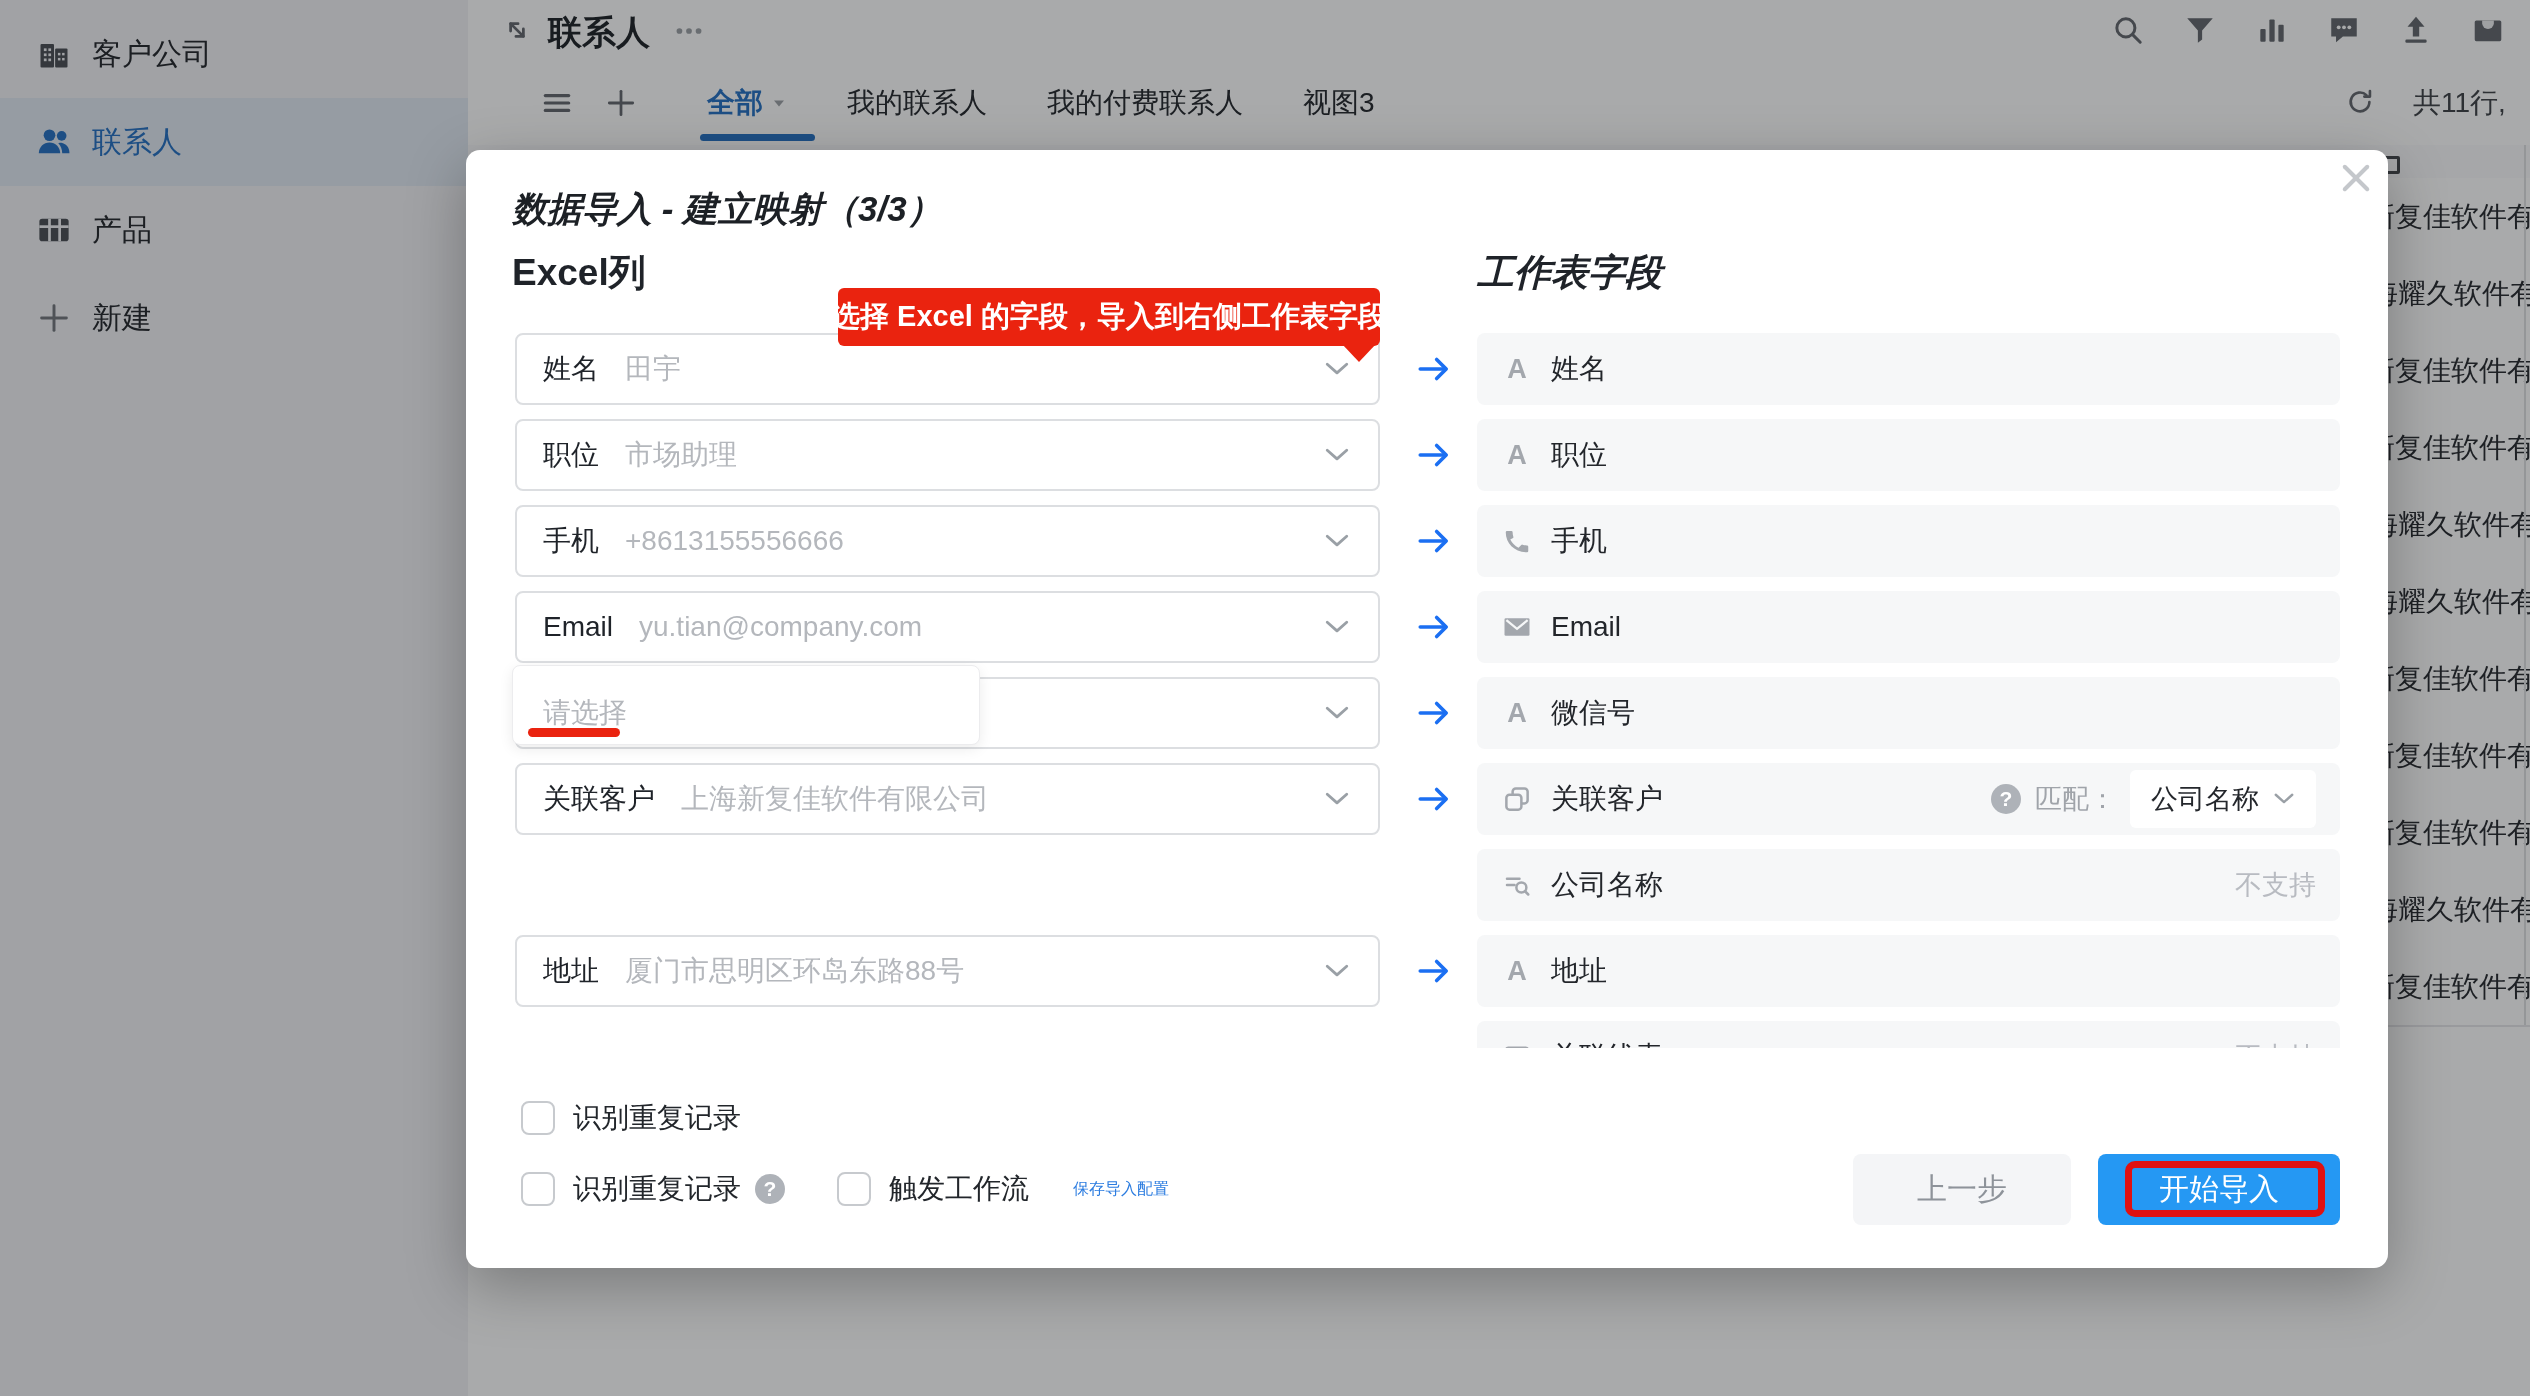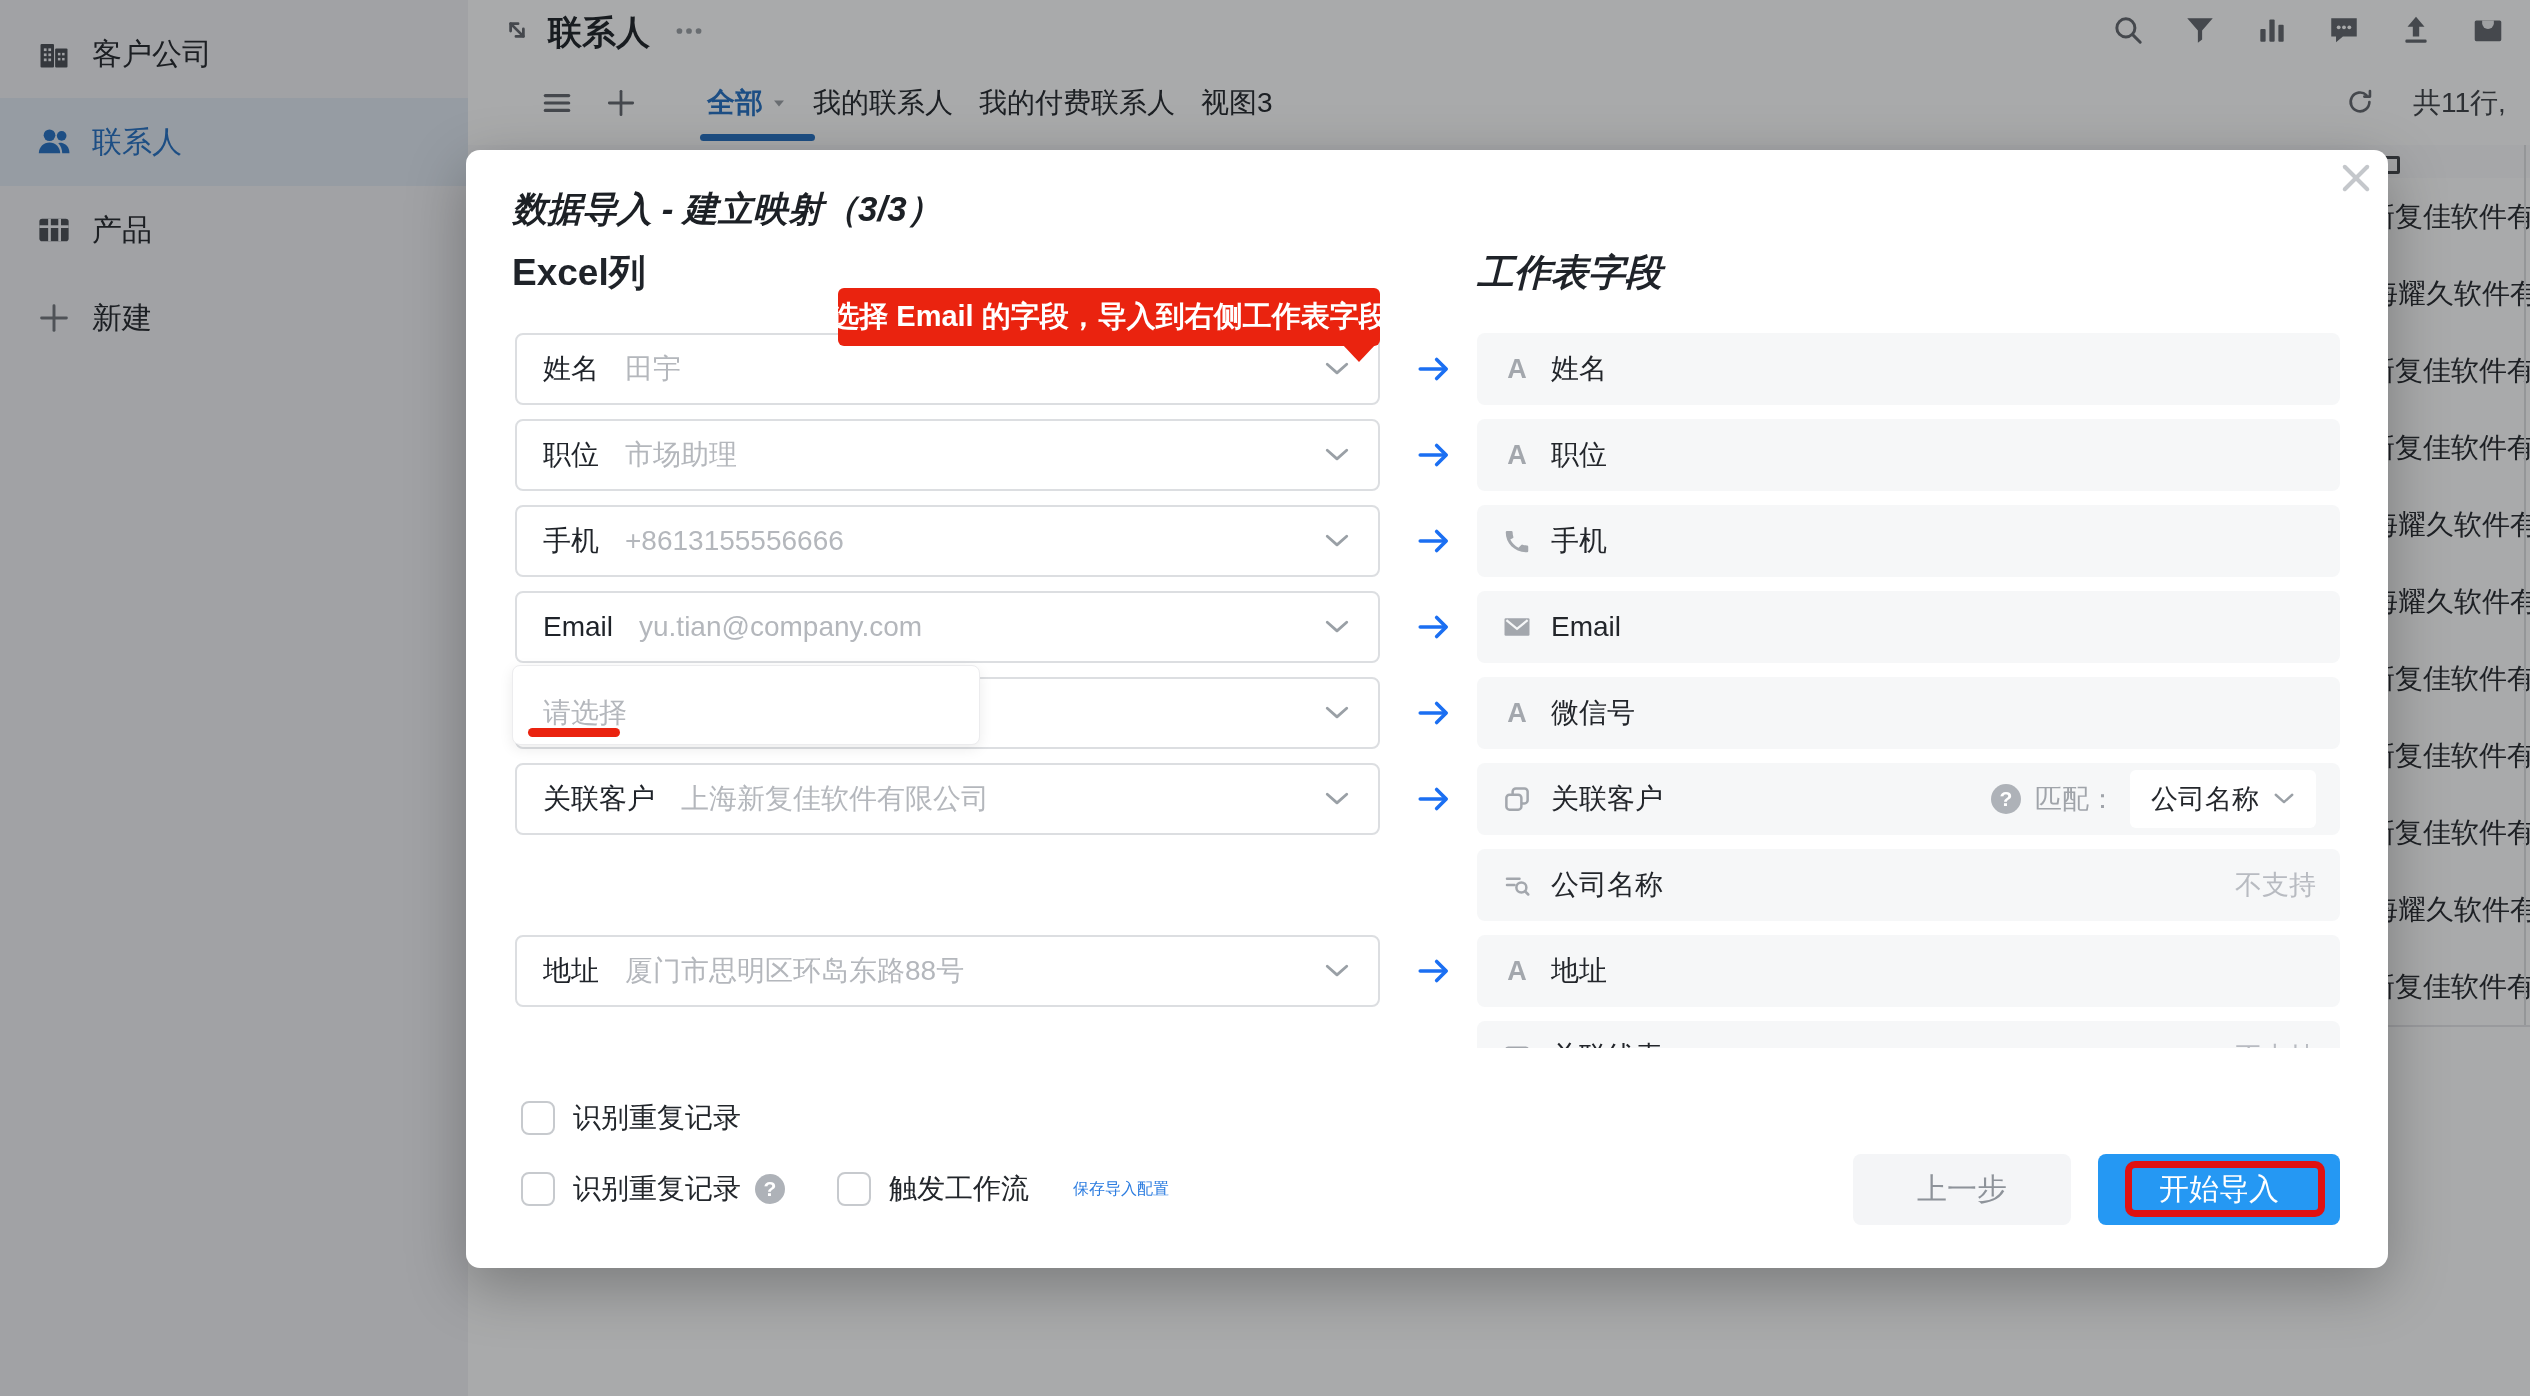--- a/index.html
+++ b/index.html
@@ -14,21 +14,21 @@
   .side-item.active{background:#e2e9f2;color:var(--accent);}
   .side-item.active .sic{color:var(--accent);}
   .side-item.muted .sic{color:#72767c;}
   
   .main{position:absolute;left:468px;top:0;width:2062px;height:100%;background:#fff;z-index:1;}
   .topbar{position:absolute;left:0;top:0;right:0;height:60px;background:#fff;}
   .tico{width:34px;height:34px;color:#63676d;cursor:pointer;}
   .topbar .title{position:absolute;left:80px;top:10px;font-size:34px;font-weight:700;color:#1d2126;}
   .top-icons{position:absolute;right:25px;top:13px;display:flex;gap:38px;}
   .toolbar{position:absolute;left:0;top:60px;right:0;height:85px;background:#fff;border-bottom:1px solid #e0e1e3;}
-  .tabs{position:absolute;left:239px;top:0;height:100%;display:flex;align-items:center;gap:26px;}
+  .tabs{position:absolute;left:239px;top:0;height:100%;display:flex;align-items:center;gap:60px;}
   .tab{font-size:28px;color:#24282d;cursor:pointer;display:flex;align-items:center;gap:8px;white-space:nowrap;}
   .tab.active{color:var(--accent);font-weight:600;}
   .tab .tcaret{width:16px;height:16px;color:#9ca0a5;}
   .tab-underline{position:absolute;left:232px;top:74px;width:115px;height:7px;border-radius:3.5px;background:var(--accent);}
   .rowcount{position:absolute;left:1945px;top:0;height:100%;display:flex;align-items:center;font-size:28px;color:#3d4146;white-space:nowrap;}
   
   .table-area{position:absolute;left:0;top:145px;right:0;bottom:0;background:#fff;}
   .thead{position:absolute;left:0;top:0;right:0;height:33px;background:#fafbfc;border-bottom:2px solid #d9dadc;}
   .thead .field-ic{position:absolute;left:1910px;top:11px;width:16px;height:12px;border:3px solid #42454a;border-radius:2px;}
   .bg-row{position:absolute;left:0;width:100%;height:77px;border-bottom:2px solid #e6e7e9;background:#fff;}
@@ -510,21 +510,21 @@
             </svg>
           </span>
           <span class="rlab">关联线索</span>
           <span class="rside">
             <span class="badge-unsup">不支持</span>
           </span>
         </div>
       </div>
 
     <div class="tooltip">
-      <span class="ttext">选择 Email 的字段，导入到右侧工作表字段</span>
+      <span class="ttext">选择 Excel 的字段，导入到右侧工作表字段</span>
       <i class="tip-arrow"></i>
     </div>
 
     <div class="cbrow" style="left:55px;top:948px;">
       <span class="cbx"></span>
       <span class="cblab">识别重复记录</span>
     </div>
     <div class="cbrow" style="left:55px;top:1019px;">
       <span class="cbx"></span>
       <span class="cblab">识别重复记录</span>

